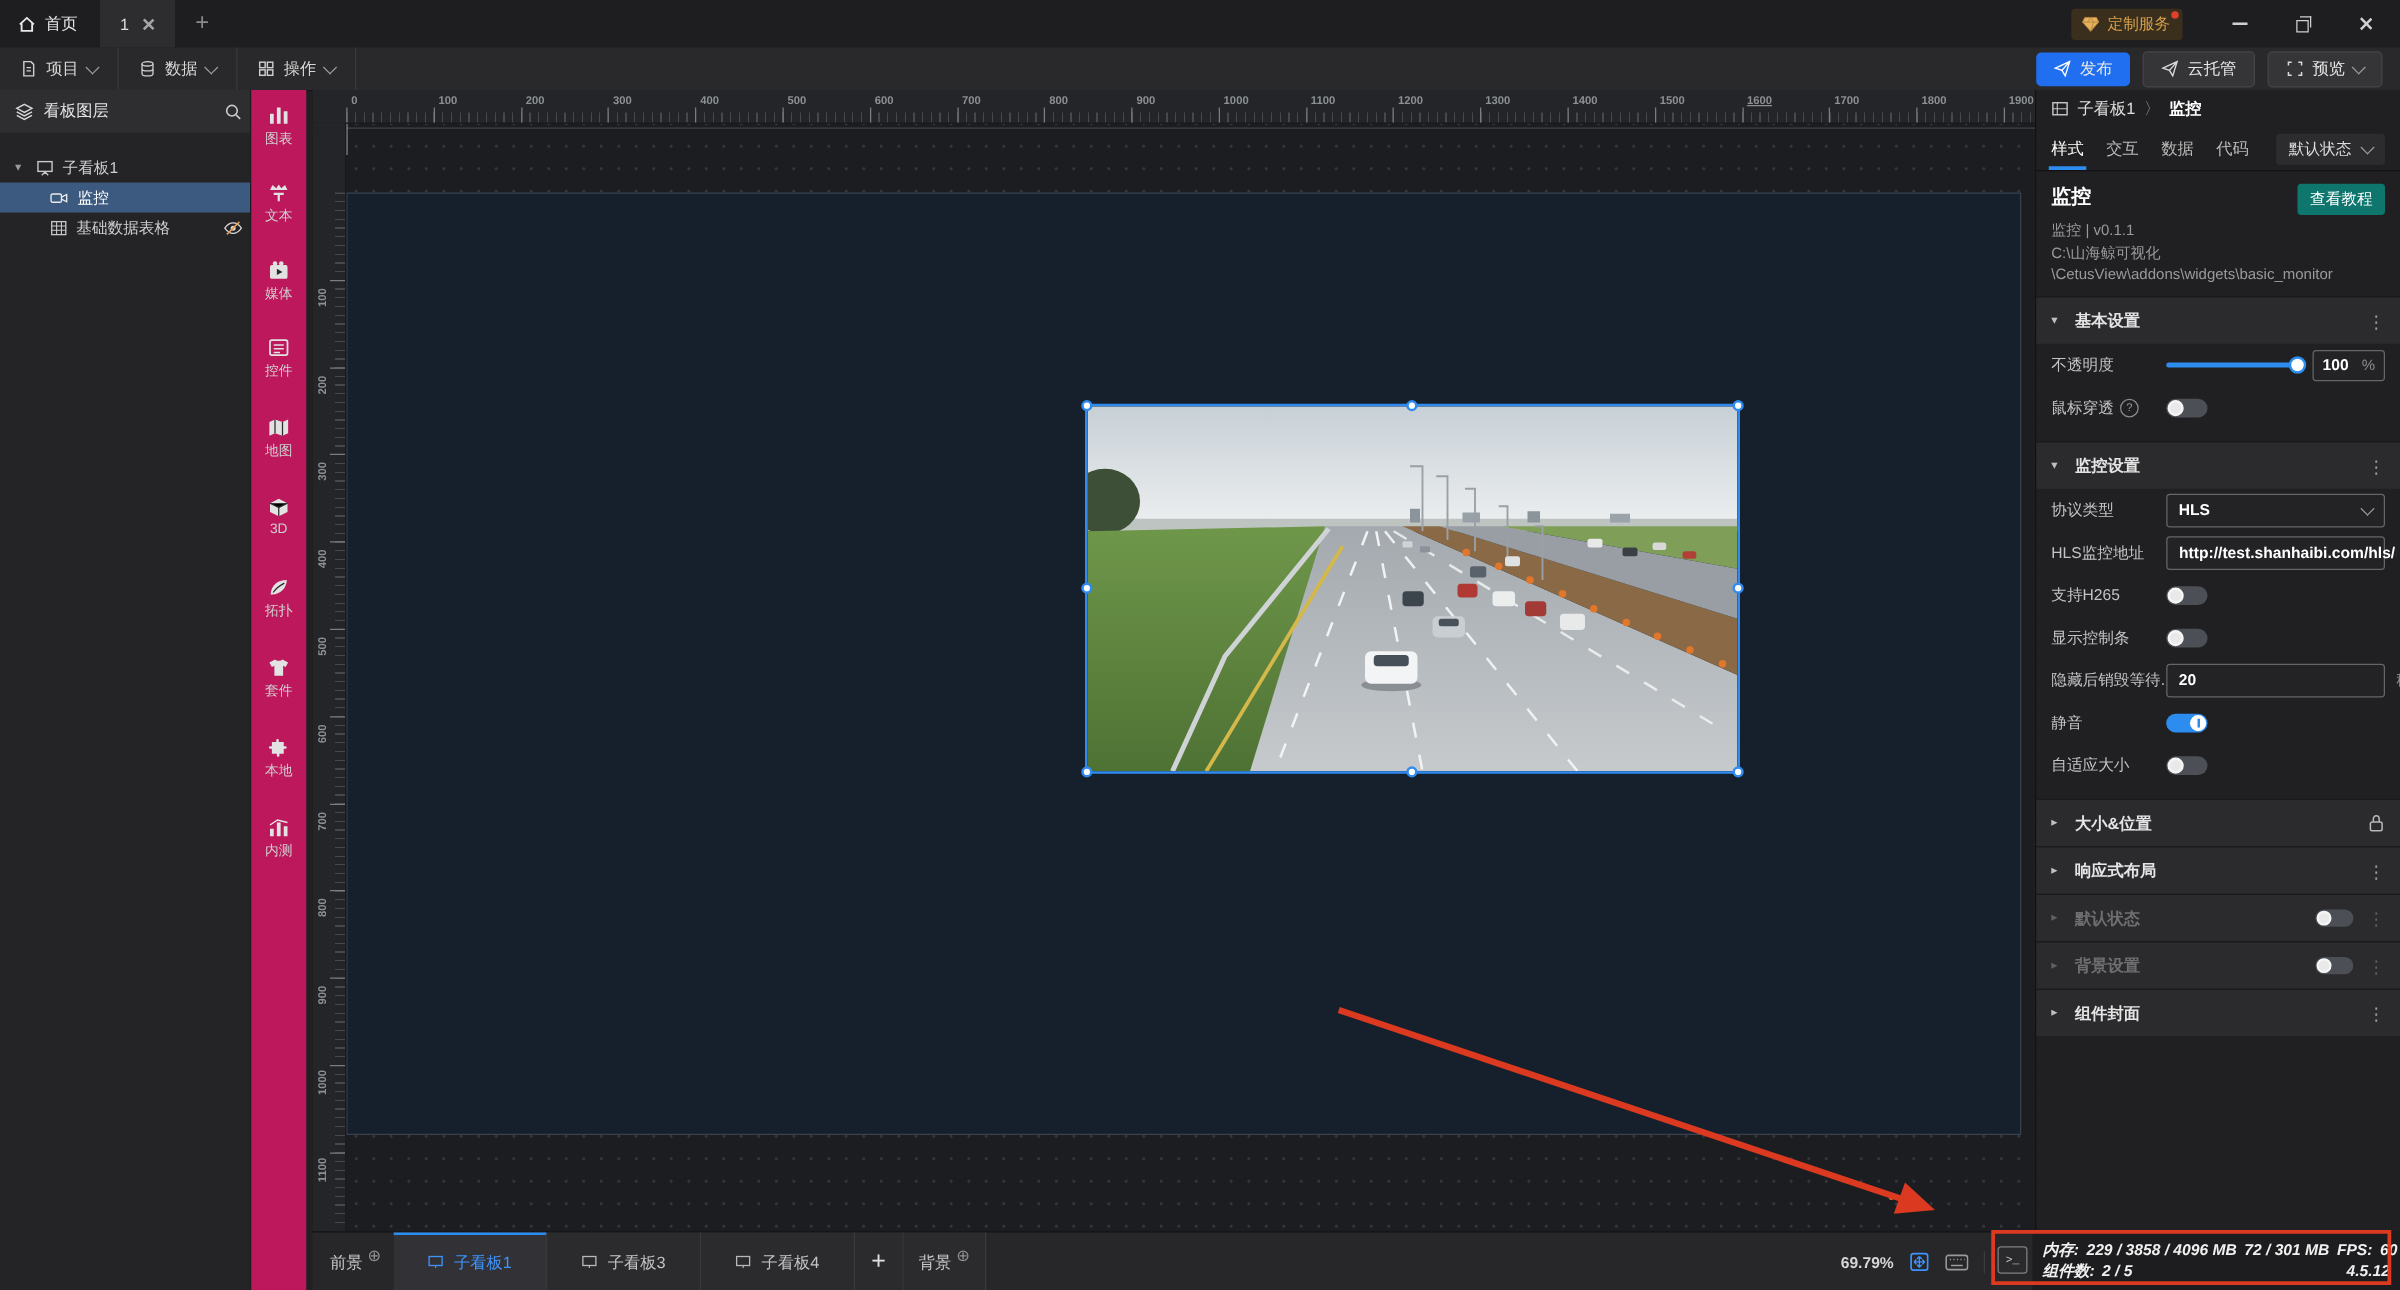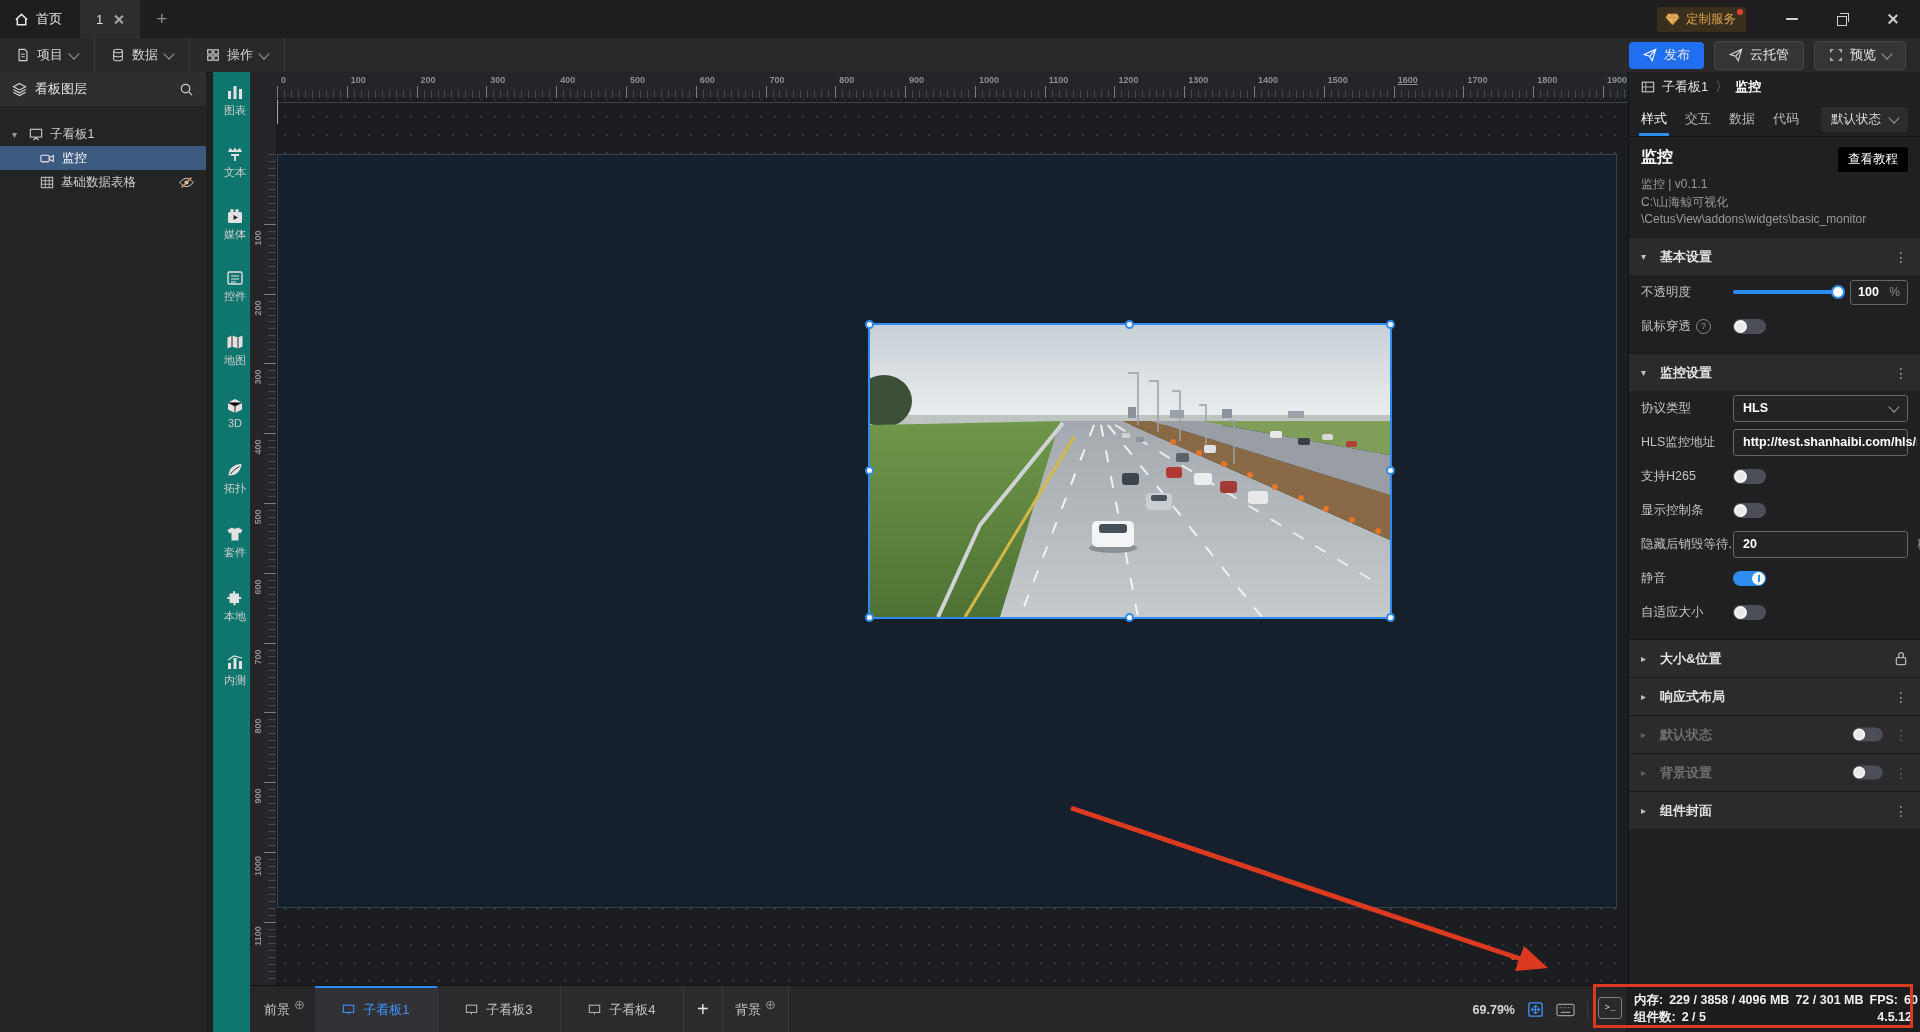--- a/index.html
+++ b/index.html
@@ -44,21 +44,21 @@
   .lp-header{height:34px;background:#2e2e31;display:flex;align-items:center;gap:8px;padding:0 12px;color:#e4e4e4;font-size:13px;}
   .lp-search{margin-left:auto;}
   .tree{margin-top:16px;}
   .tree-row{height:24px;display:flex;align-items:center;gap:7px;color:#cfcfcf;font-size:12.5px;padding-left:12px;}
   .tree-row .caret{color:#9a9a9a;font-size:10px;width:10px;}
   .tree-row.child{padding-left:40px;}
   .tree-row.selected{background:#3c5a80;color:#ffffff;}
   .row-eye{margin-left:auto;margin-right:12px;}
 
   
-  .toolbox{position:absolute;left:212px;top:72px;width:44px;bottom:0;background:#0f766e;border-left:1px solid #1c1c1e;}
+  .toolbox{position:absolute;left:200px;top:72px;width:44px;bottom:0;background:#be185d;border-left:1px solid #1c1c1e;}
   .tool{position:absolute;left:0;width:44px;height:44px;display:flex;flex-direction:column;align-items:center;gap:3px;color:#d9d9d9;}
   .tool .tlabel{font-size:11px;color:#cfcfcf;}
 
   
   .viewport{position:absolute;left:250px;top:72px;width:1378px;height:913px;background-color:#1b1d21;
     background-image:radial-gradient(circle,#34393f 1px,rgba(0,0,0,0) 1.4px);background-size:14px 18px;overflow:hidden;}
   .h-ruler{position:absolute;left:0;top:0;right:0;height:26px;background:#232528;border-bottom:1px solid #1a1a1c;
     background-image:repeating-linear-gradient(to right,#45484c 0 1px,rgba(0,0,0,0) 1px 6.979px);
     background-size:100% 8px;background-repeat:no-repeat;background-position:27px 18px;z-index:5;}
   .h-ruler .t{position:absolute;bottom:0;width:1px;height:12px;background:#7a7e82;}
@@ -85,21 +85,21 @@
   
   .right-panel{position:absolute;left:1628px;top:72px;width:292px;height:913px;background:#202022;border-left:1px solid #121214;box-sizing:border-box;overflow:hidden;}
   .rp-crumb{height:30px;display:flex;align-items:center;gap:7px;padding:0 12px;color:#e0e0e0;font-size:13px;}
   .rp-tabs{height:34px;display:flex;align-items:center;padding:0 12px;border-bottom:1px solid #121214;}
   .rp-tab{position:relative;margin-right:18px;font-size:13px;color:#b9b9b9;height:100%;display:flex;align-items:center;}
   .rp-tab.active{color:#ffffff;}
   .rp-tab.active:after{content:"";position:absolute;left:-2px;right:-2px;bottom:0;height:3px;background:#2d8cf0;}
   .state-select{margin-left:auto;display:flex;align-items:center;gap:9px;background:#2c2c2f;border-radius:3px;height:25px;padding:0 10px;color:#dddddd;font-size:12.5px;}
   .widget-head{display:flex;align-items:flex-start;padding:10px 12px 0 12px;}
   .widget-title{font-size:16px;font-weight:bold;color:#ffffff;}
-  .tutorial-btn{margin-left:auto;background:#000000;color:#ffffff;font-size:12.5px;padding:4px 10px;border-radius:3px;}
+  .tutorial-btn{margin-left:auto;background:#0f766e;color:#ffffff;font-size:12.5px;padding:4px 10px;border-radius:3px;}
   .widget-meta{padding:4px 12px 0 12px;color:#9a9a9c;font-size:12px;}
   .widget-path{padding:1px 12px 0 12px;color:#9a9a9c;font-size:12px;word-break:break-all;line-height:16px;}
   .section{margin-top:10px;border-top:1px solid #19191b;}
   .section.tight{margin-top:0;}
   .sec-head{height:37px;background:#2b2b2e;display:flex;align-items:center;gap:9px;padding:0 12px;}
   .sec-title{font-size:13px;color:#e4e4e4;font-weight:bold;}
   .sec-caret{color:#c0c0c0;font-size:10px;width:10px;}
   .sec-right{margin-left:auto;display:flex;align-items:center;gap:10px;}
   .kebab{color:#a0a0a0;font-size:14px;line-height:1;}
   .section.dim .sec-title{color:#6f6f72;} .section.dim .sec-caret{color:#606065;} .section.dim .kebab{color:#606065;}
@@ -135,21 +135,21 @@
   .bg-item{display:flex;align-items:center;gap:4px;padding:0 12px;color:#c9c9c9;font-size:13px;background:#2b2b2e;border-right:1px solid #3a3a3d;}
   .bb-right{margin-left:auto;display:flex;align-items:center;gap:12px;padding-right:40px;}
   .zoom-pct{color:#d6d6d6;font-size:12.5px;font-weight:bold;}
   .bb-sep{width:1px;height:18px;background:#3c3c3f;}
 
   
   .terminal-btn{position:absolute;left:1598px;top:997px;width:22px;height:20px;border:1px solid #808084;border-radius:3px;
     color:#cfcfcf;font-size:9px;display:flex;align-items:center;justify-content:center;background:#2a2a2d;z-index:21;font-family:"Liberation Mono","DejaVu Sans Mono",monospace;}
   .stats{position:absolute;left:1626px;top:985px;width:294px;height:47px;background:#1d1d1f;z-index:20;
     display:flex;flex-direction:column;justify-content:center;gap:0;padding:0 8px 0 8px;box-sizing:border-box;
-    color:#f0f0f0;font-size:12.5px;font-weight:bold;}
+    color:#f0f0f0;font-size:12.5px;font-weight:bold;font-style:italic;}
   .stats .srow{display:flex;align-items:center;gap:6px;white-space:nowrap;}
   .stats .push{margin-left:auto;}
 
   
   .red-rect{position:absolute;left:1593px;top:984px;width:320px;height:44px;border:3px solid #dc3a20;z-index:50;box-sizing:border-box;}
   .arrow-overlay{position:absolute;left:0;top:0;width:1920px;height:1032px;z-index:49;pointer-events:none;}
 </style>
 </head>
 <body>
 

